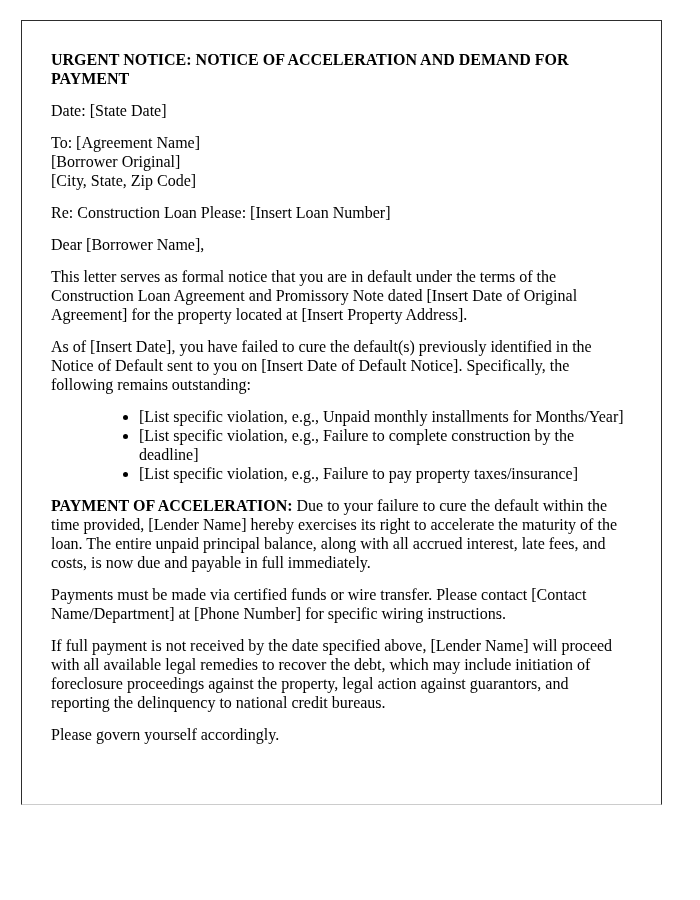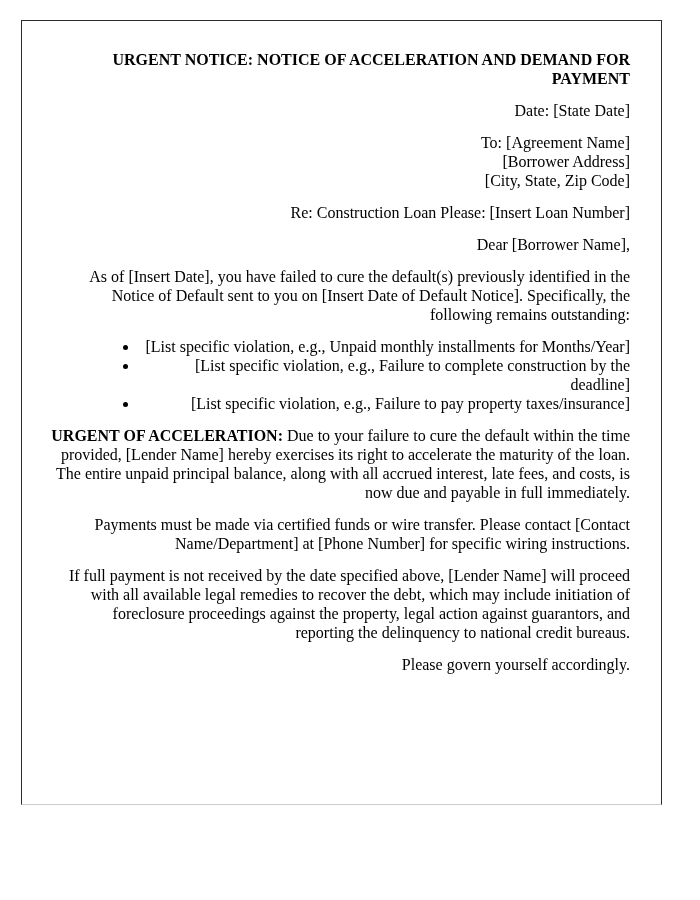--- a/index.html
+++ b/index.html
@@ -24,21 +24,20 @@
     border: 1px solid #2d2d2d;
     border-bottom-color: #cccccc;
     padding: 29px 31px 0 29px;
     background: #ffffff;
     font-size: 16px;
     line-height: 19px;
   }
   .letter-container p,
   .letter-container ul {
     margin: 13px 0;
-    text-align: right;
   }
   .letter-container p:first-child {
     margin-top: 0;
   }
   .letter-heading {
     font-weight: bold;
   }
   ul.violations-list {
     padding-left: 40px;
     list-style-type: disc;
@@ -55,39 +54,40 @@
 <body>
 
 <div class="letter-container">
 
   <p class="letter-heading">URGENT NOTICE: NOTICE OF ACCELERATION AND DEMAND FOR PAYMENT</p>
 
   <p>Date: [State Date]</p>
 
   <p>
     <span>To: [Agreement Name]</span><br>
-    <span>[Borrower Address]</span><br>
+    <span>[Borrower Original]</span><br>
     <span>[City, State, Zip Code]</span>
   </p>
 
   <p>Re: Construction Loan Please: [Insert Loan Number]</p>
 
   <p>Dear [Borrower Name],</p>
 
+  <p>This letter serves as formal notice that you are in default under the terms of the Construction Loan Agreement and Promissory Note dated [Insert Date of Original Agreement] for the property located at [Insert Property Address].</p>
 
   <p>As of [Insert Date], you have failed to cure the default(s) previously identified in the Notice of Default sent to you on [Insert Date of Default Notice]. Specifically, the following remains outstanding:</p>
 
   <ul class="violations-list">
     <li>[List specific violation, e.g., Unpaid monthly installments for Months/Year]</li>
     <li>[List specific violation, e.g., Failure to complete construction by the deadline]</li>
     <li>[List specific violation, e.g., Failure to pay property taxes/insurance]</li>
   </ul>
 
   <p>
-    <span class="inline-label">URGENT OF ACCELERATION:</span><span> Due to your failure to cure the default within the time provided, [Lender Name] hereby exercises its right to accelerate the maturity of the loan. The entire unpaid principal balance, along with all accrued interest, late fees, and costs, is now due and payable in full immediately.</span>
+    <span class="inline-label">PAYMENT OF ACCELERATION:</span><span> Due to your failure to cure the default within the time provided, [Lender Name] hereby exercises its right to accelerate the maturity of the loan. The entire unpaid principal balance, along with all accrued interest, late fees, and costs, is now due and payable in full immediately.</span>
   </p>
 
 
   <p>Payments must be made via certified funds or wire transfer. Please contact [Contact Name/Department] at [Phone Number] for specific wiring instructions.</p>
 
   <p>If full payment is not received by the date specified above, [Lender Name] will proceed with all available legal remedies to recover the debt, which may include initiation of foreclosure proceedings against the property, legal action against guarantors, and reporting the delinquency to national credit bureaus.</p>
 
   <p>Please govern yourself accordingly.</p>
 
 </div>

